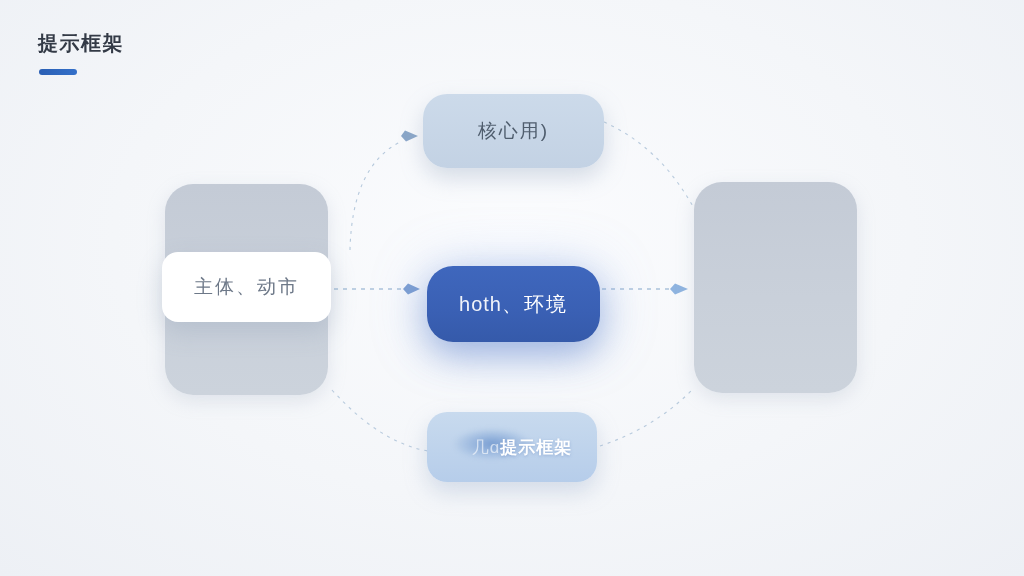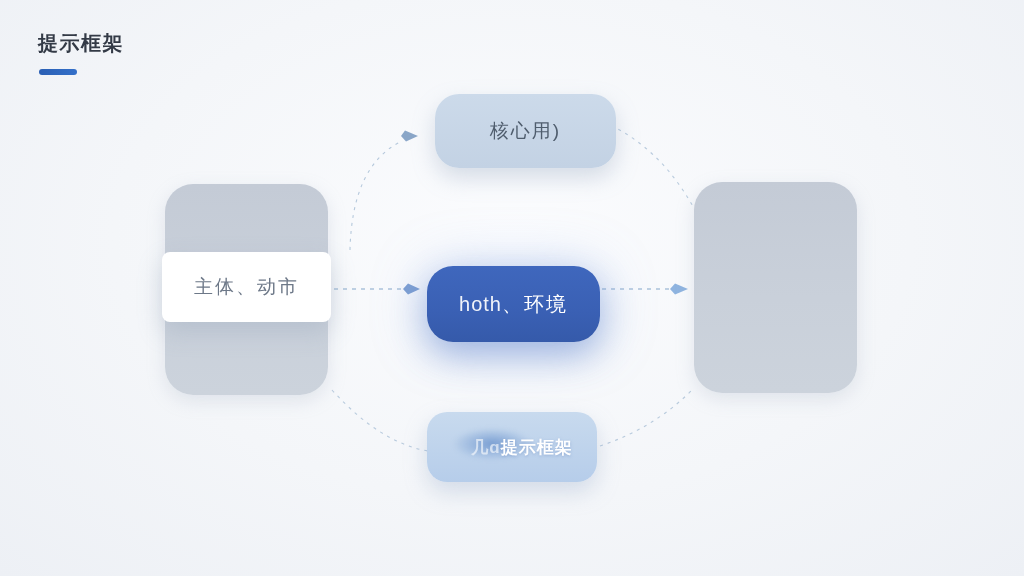--- a/index.html
+++ b/index.html
@@ -55,38 +55,37 @@
   .node {
     position: absolute;
     display: flex;
     align-items: center;
     justify-content: center;
     text-align: center;
   }
 
   .node.white {
     background: #ffffff;
-    border-radius: 8px;
+    border-radius: 16px;
     box-shadow: 0 10px 24px rgba(140,155,180,0.30);
     color: #6d7888;
     font-size: 19px;
     letter-spacing: 2px;
   }
   .node.left-node  { left: 162px; top: 252px; width: 169px; height: 70px; }
   .node.right-node { left: 692px; top: 252px; width: 170px; height: 70px; }
 
   .node.top-node {
     left: 423px; top: 94px; width: 181px; height: 74px;
     border-radius: 24px;
     background: linear-gradient(180deg, #ccdaea 0%, #c3d2e4 100%);
     box-shadow: 0 10px 22px rgba(145,163,190,0.35);
     color: #4f5d6d;
     font-size: 19px;
     letter-spacing: 2px;
-    margin-left: 12px;
   }
 
   .node.center-node {
     left: 427px; top: 266px; width: 173px; height: 76px;
     border-radius: 26px;
     background: linear-gradient(180deg, #3f67bd 0%, #3a60b4 60%, #355aaa 100%);
     box-shadow: 0 14px 34px rgba(86,124,200,0.45), 0 2px 55px rgba(125,160,225,0.35);
     color: #ffffff;
     font-size: 20px;
   }
@@ -104,21 +103,21 @@
   }
   .bottom-node .blob {
     position: absolute;
     left: 26px; top: 16px;
     width: 78px; height: 32px;
     border-radius: 50%;
     background: radial-gradient(ellipse at center, rgba(108,148,205,0.85) 0%, rgba(108,148,205,0) 72%);
     filter: blur(2px);
   }
   .bottom-node .text-wrap { position: relative; z-index: 1; white-space: nowrap; }
-  .bottom-node .prefix { color: rgba(255,255,255,0.6); font-weight: 700; letter-spacing: 1px; margin-left: 20px; }
+  .bottom-node .prefix { color: rgba(255,255,255,0.6); font-weight: 400; letter-spacing: 1px; margin-left: 20px; }
   .bottom-node .suffix {
     font-weight: 700;
     letter-spacing: 1px;
     text-shadow: 0 1px 3px rgba(120,150,200,0.6);
   }
 </style>
 </head>
 <body>
 
 <div class="slide">

